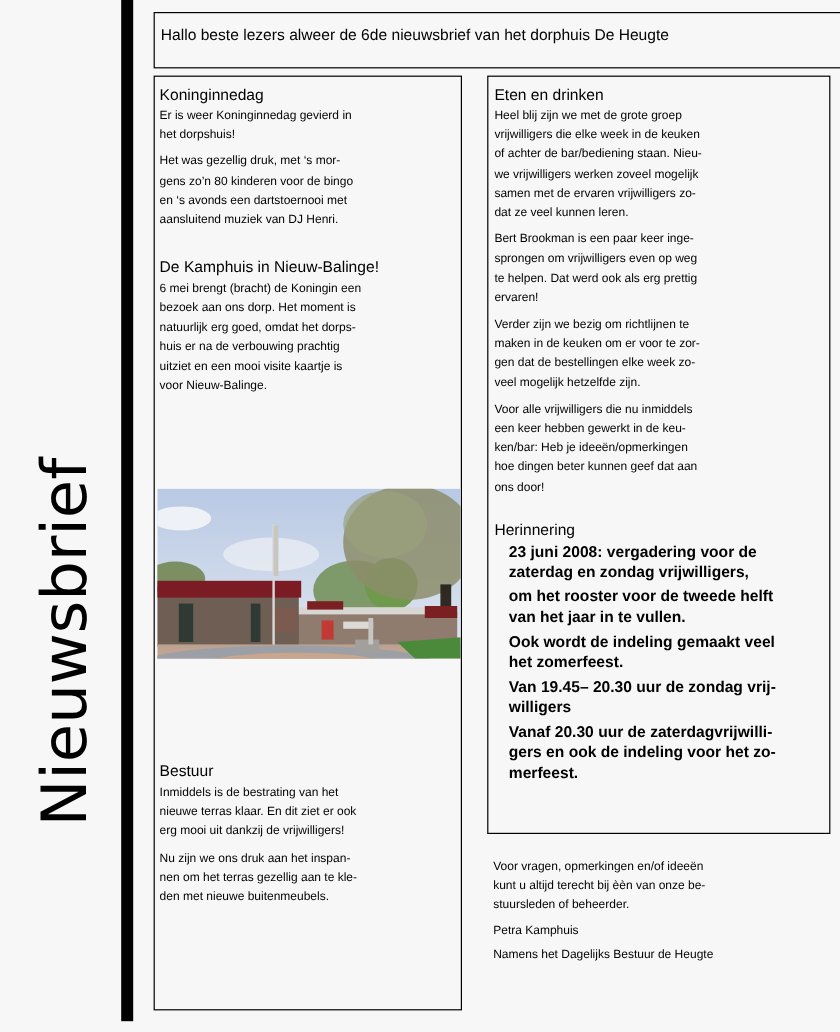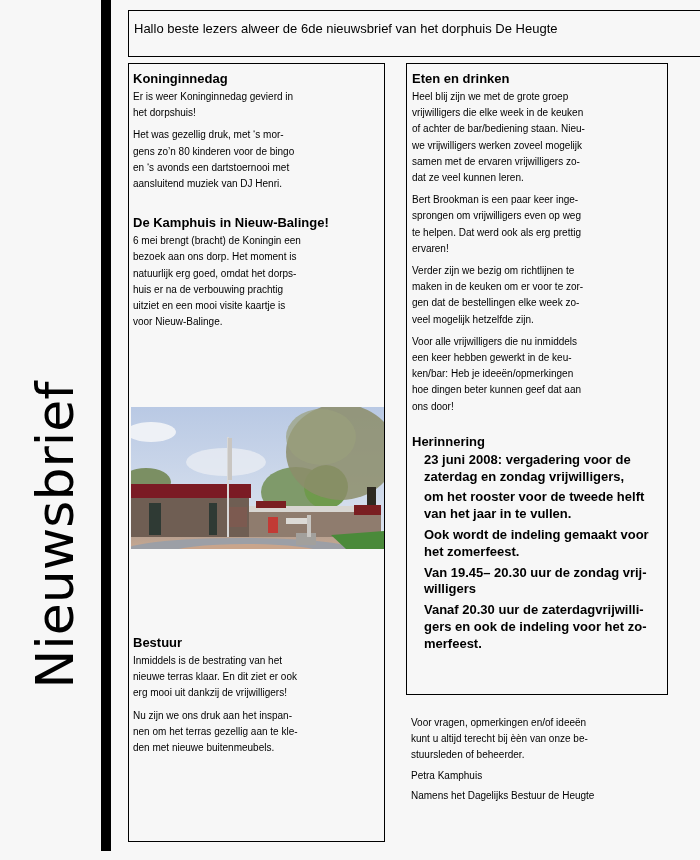--- a/index.html
+++ b/index.html
@@ -13,22 +13,22 @@
   }
   .vtitle span {
     position:absolute; left:50%; top:50%;
     transform: translate(-50%,-50%) rotate(-90deg);
     font-family:"DejaVu Sans", sans-serif; font-size:52px; font-weight:normal;
     letter-spacing:0px; white-space:nowrap; line-height:1;
   }
   .box { position:absolute; border:1.5px solid #000; box-sizing:border-box; }
   .topbox { left:128px; top:10px; width:616px; height:47px; padding:10px 0 0 5px; font-size:13px; }
   .leftcol { left:128px; top:63px; width:257px; height:779px; padding:6px 0 0 4px; }
-  .rightcol { left:406px; top:63px; width:262px; height:632px; padding:6px 14px 0 5px; }
-  .h { font-weight:bold; font-size:13px; line-height:17px; margin:0 0 2px 0; }
+  .rightcol { left:406px; top:63px; width:286px; height:632px; padding:6px 14px 0 5px; }
+  .h { font-weight:normal; font-size:13px; line-height:17px; margin:0 0 2px 0; }
   .p { font-size:10px; line-height:16.2px; margin:0 0 6px 0; white-space:pre-line; }
   .b { font-weight:bold; font-size:13px; line-height:16.8px; margin:0 0 4px 12px; white-space:pre-line; }
   .gap { height:16px; }
   .photo {
     position:absolute; left:2px; top:343px; width:253px; height:142px; overflow:hidden;
   }
   .terras { position:absolute; left:4px; top:570px; width:250px; }
   .footer { position:absolute; left:411px; top:715px; width:280px; }
   .footer .p { margin-bottom:4px; }
 </style>
@@ -150,21 +150,21 @@
 hoe dingen beter kunnen geef dat aan
 ons door!</div>
   </div>
   <div style="height:12px"></div>
   <div>
     <div class="h">Herinnering</div>
     <div class="b">23 juni 2008: vergadering voor de
 zaterdag en zondag vrijwilligers,</div>
     <div class="b">om het rooster voor de tweede helft
 van het jaar in te vullen.</div>
-    <div class="b">Ook wordt de indeling gemaakt voor
+    <div class="b">Ook wordt de indeling gemaakt veel
 het zomerfeest.</div>
     <div class="b">Van 19.45– 20.30 uur de zondag vrij-
 willigers</div>
     <div class="b">Vanaf 20.30 uur de zaterdagvrijwilli-
 gers en ook de indeling voor het zo-
 merfeest.</div>
   </div>
 </div>
 
 <div class="footer">

